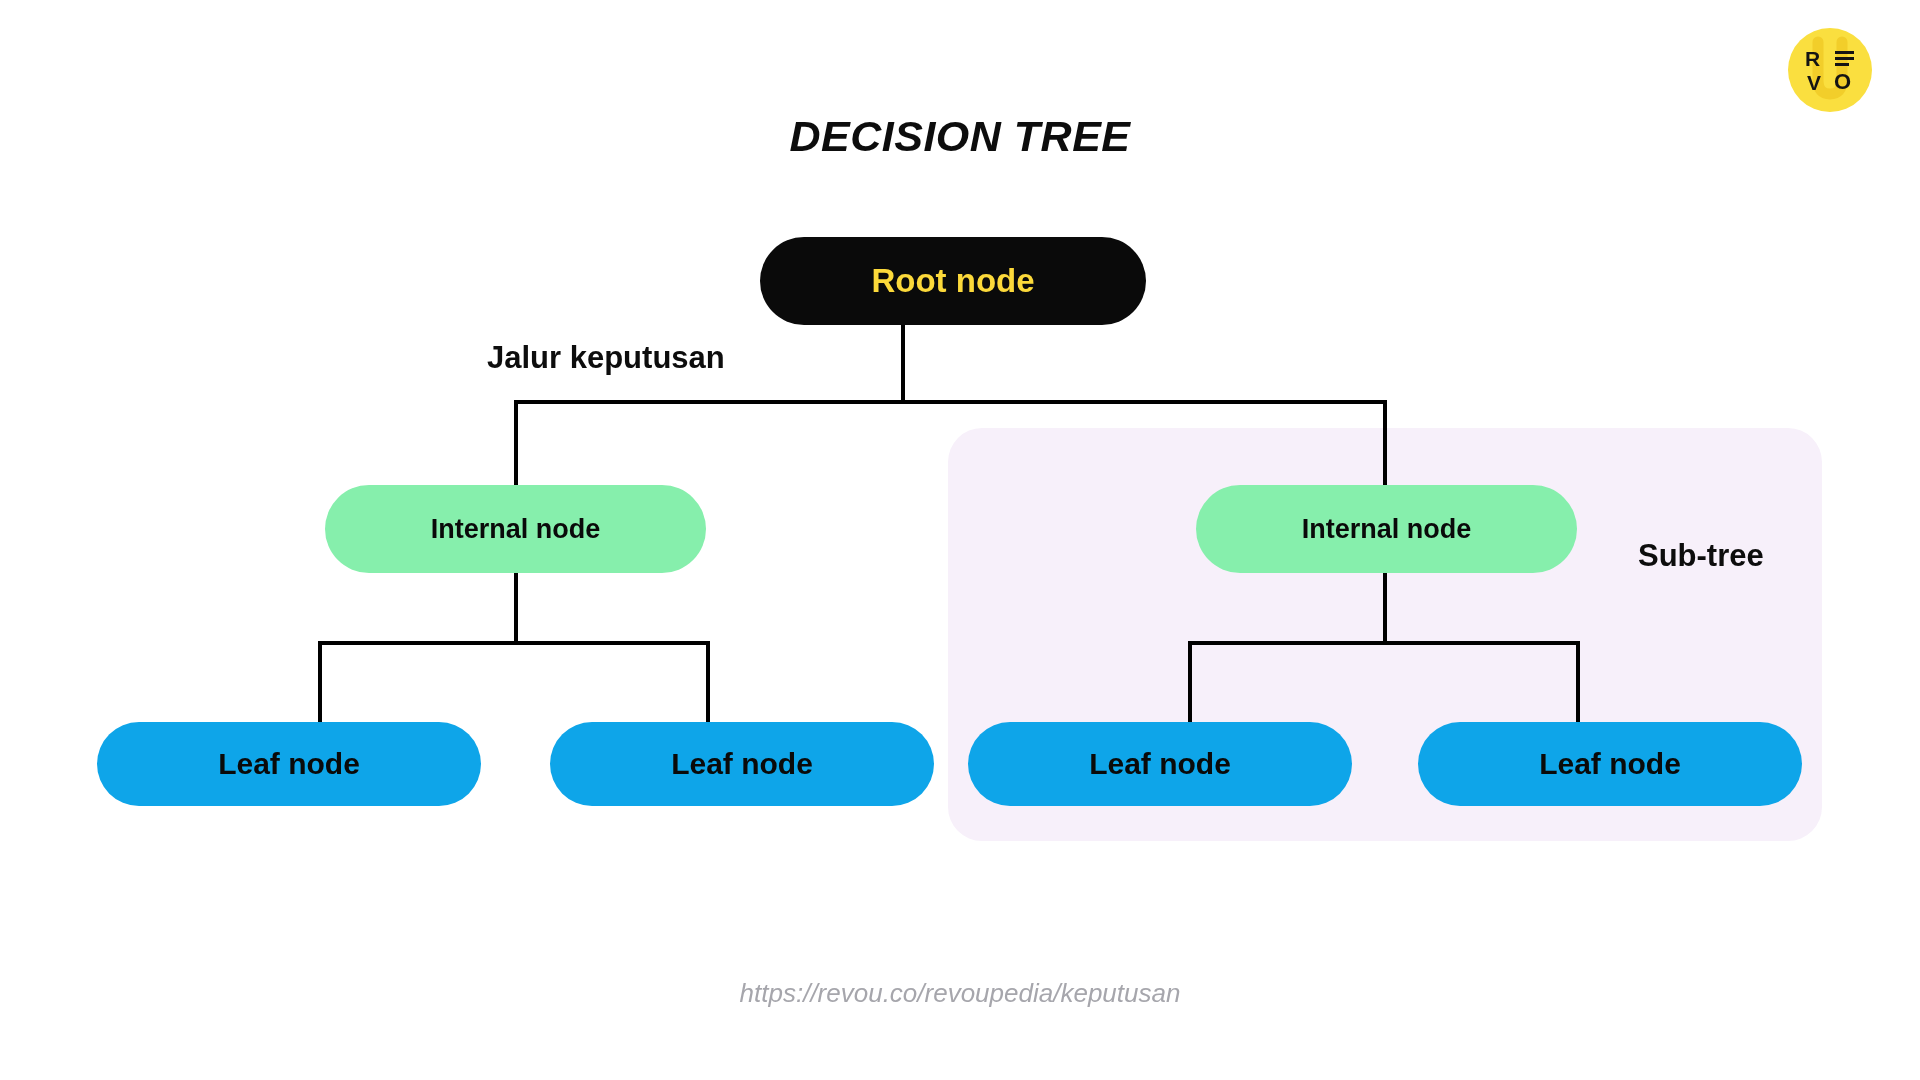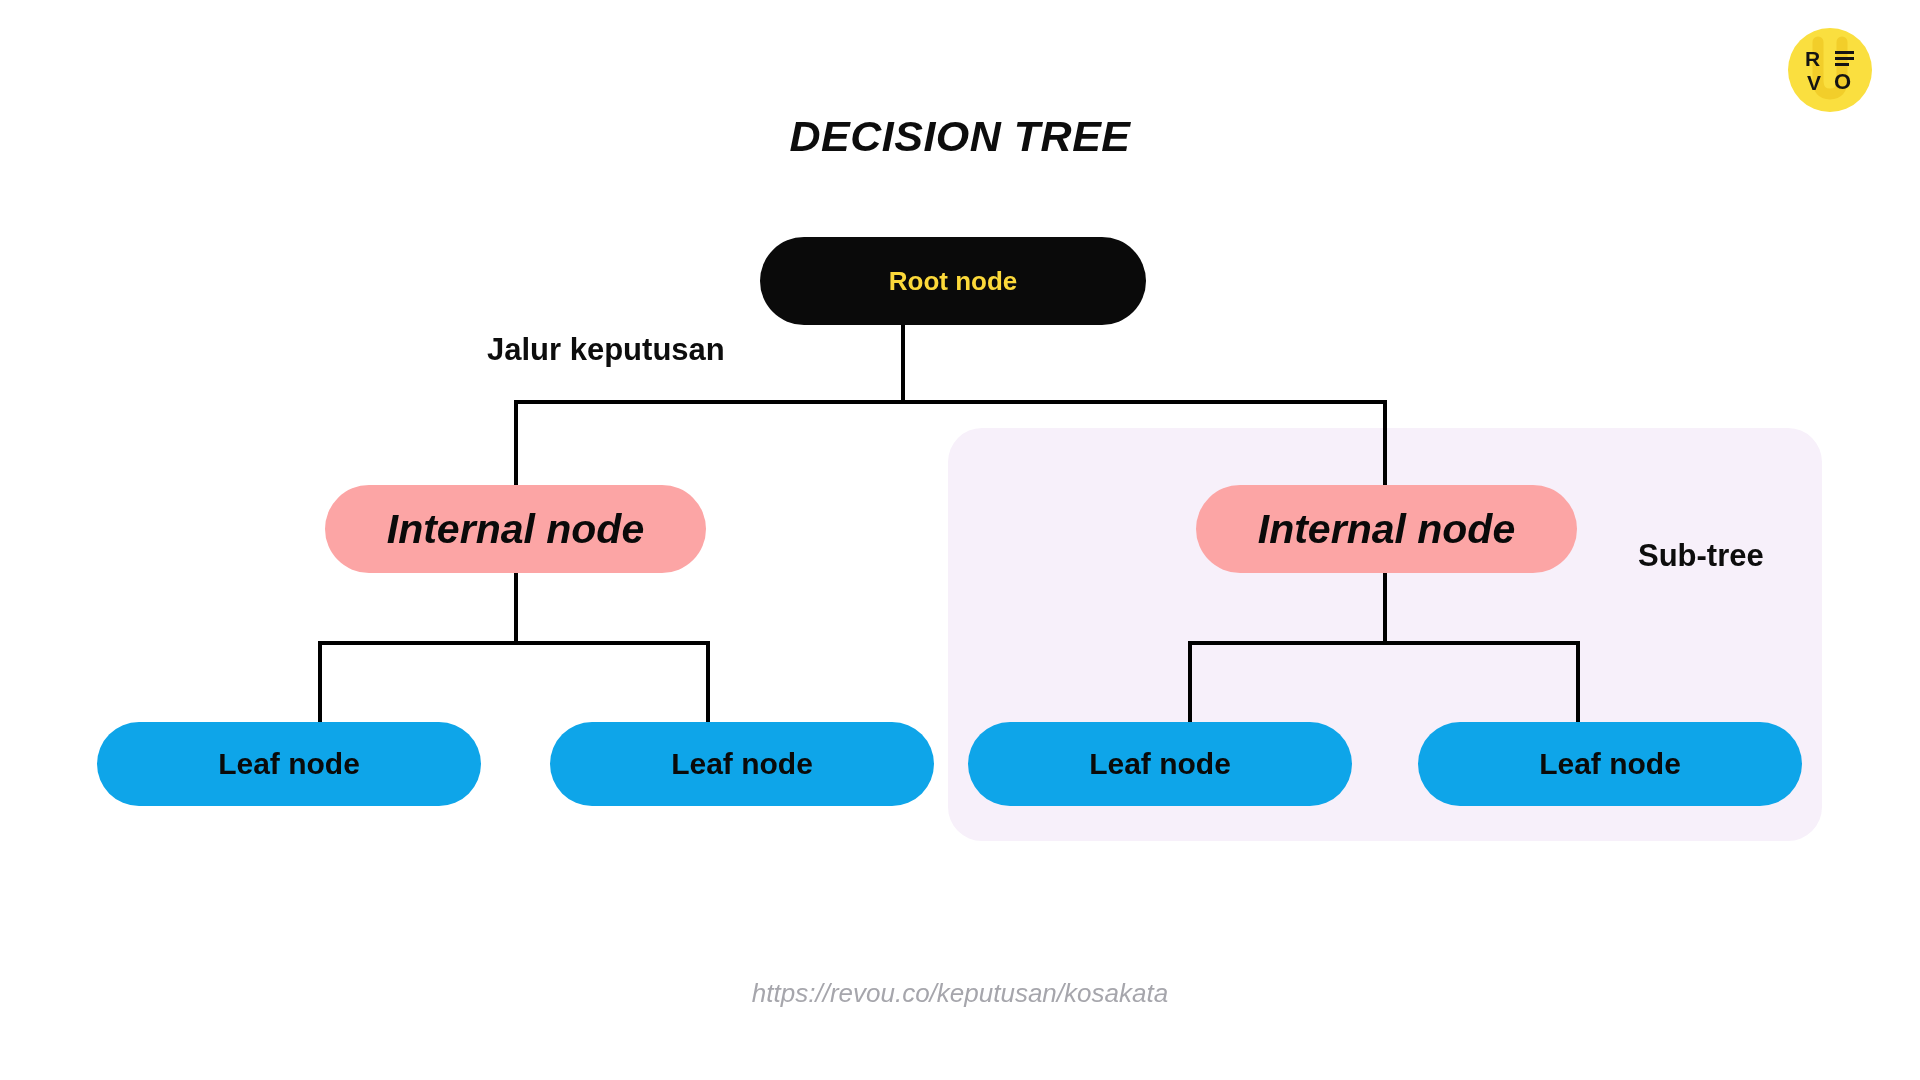--- a/index.html
+++ b/index.html
@@ -119,50 +119,49 @@
     justify-content: center;
     border-radius: 999px;
     font-weight: 700;
     white-space: nowrap;
   }
   .node-root {
     left: 760px; top: 237px;
     width: 386px; height: 88px;
     background: #0A0A0A;
     color: #FCD93A;
-    font-size: 26px;
+    font-size: 33px;
   }
   .node-internal {
     top: 485px;
     width: 381px; height: 88px;
-    background: #fca5a5;
+    background: #86efac;
     color: #0A0A0A;
-    font-size: 41px;
-    font-style: italic;
+    font-size: 27px;
   }
   .node-internal-left  { left: 325px; }
   .node-internal-right { left: 1196px; }
 
   .node-leaf {
     top: 722px;
     height: 84px;
     background: #0ea5e9;
     color: #0A0A0A;
     font-size: 30px;
   }
   .leaf-1 { left: 97px;  width: 384px; }
   .leaf-2 { left: 550px; width: 384px; }
   .leaf-3 { left: 968px; width: 384px; }
   .leaf-4 { left: 1418px; width: 384px; }
 
   
   .path-label {
     position: absolute;
     left: 487px;
-    top: 332px;
+    top: 340px;
     font-size: 31px;
     font-weight: 700;
     color: #0d0d0d;
     white-space: nowrap;
   }
 
   
   .footer-url {
     position: absolute;
     left: 0;
@@ -221,15 +220,15 @@
   <div class="node node-root">Root node</div>
 
   <div class="node node-internal node-internal-left">Internal node</div>
   <div class="node node-internal node-internal-right">Internal node</div>
 
   <div class="node node-leaf leaf-1">Leaf node</div>
   <div class="node node-leaf leaf-2">Leaf node</div>
   <div class="node node-leaf leaf-3">Leaf node</div>
   <div class="node node-leaf leaf-4">Leaf node</div>
 
-  <div class="footer-url">https://revou.co/keputusan/kosakata</div>
+  <div class="footer-url">https://revou.co/revoupedia/keputusan</div>
 
 </div>
 
 </body></html>

